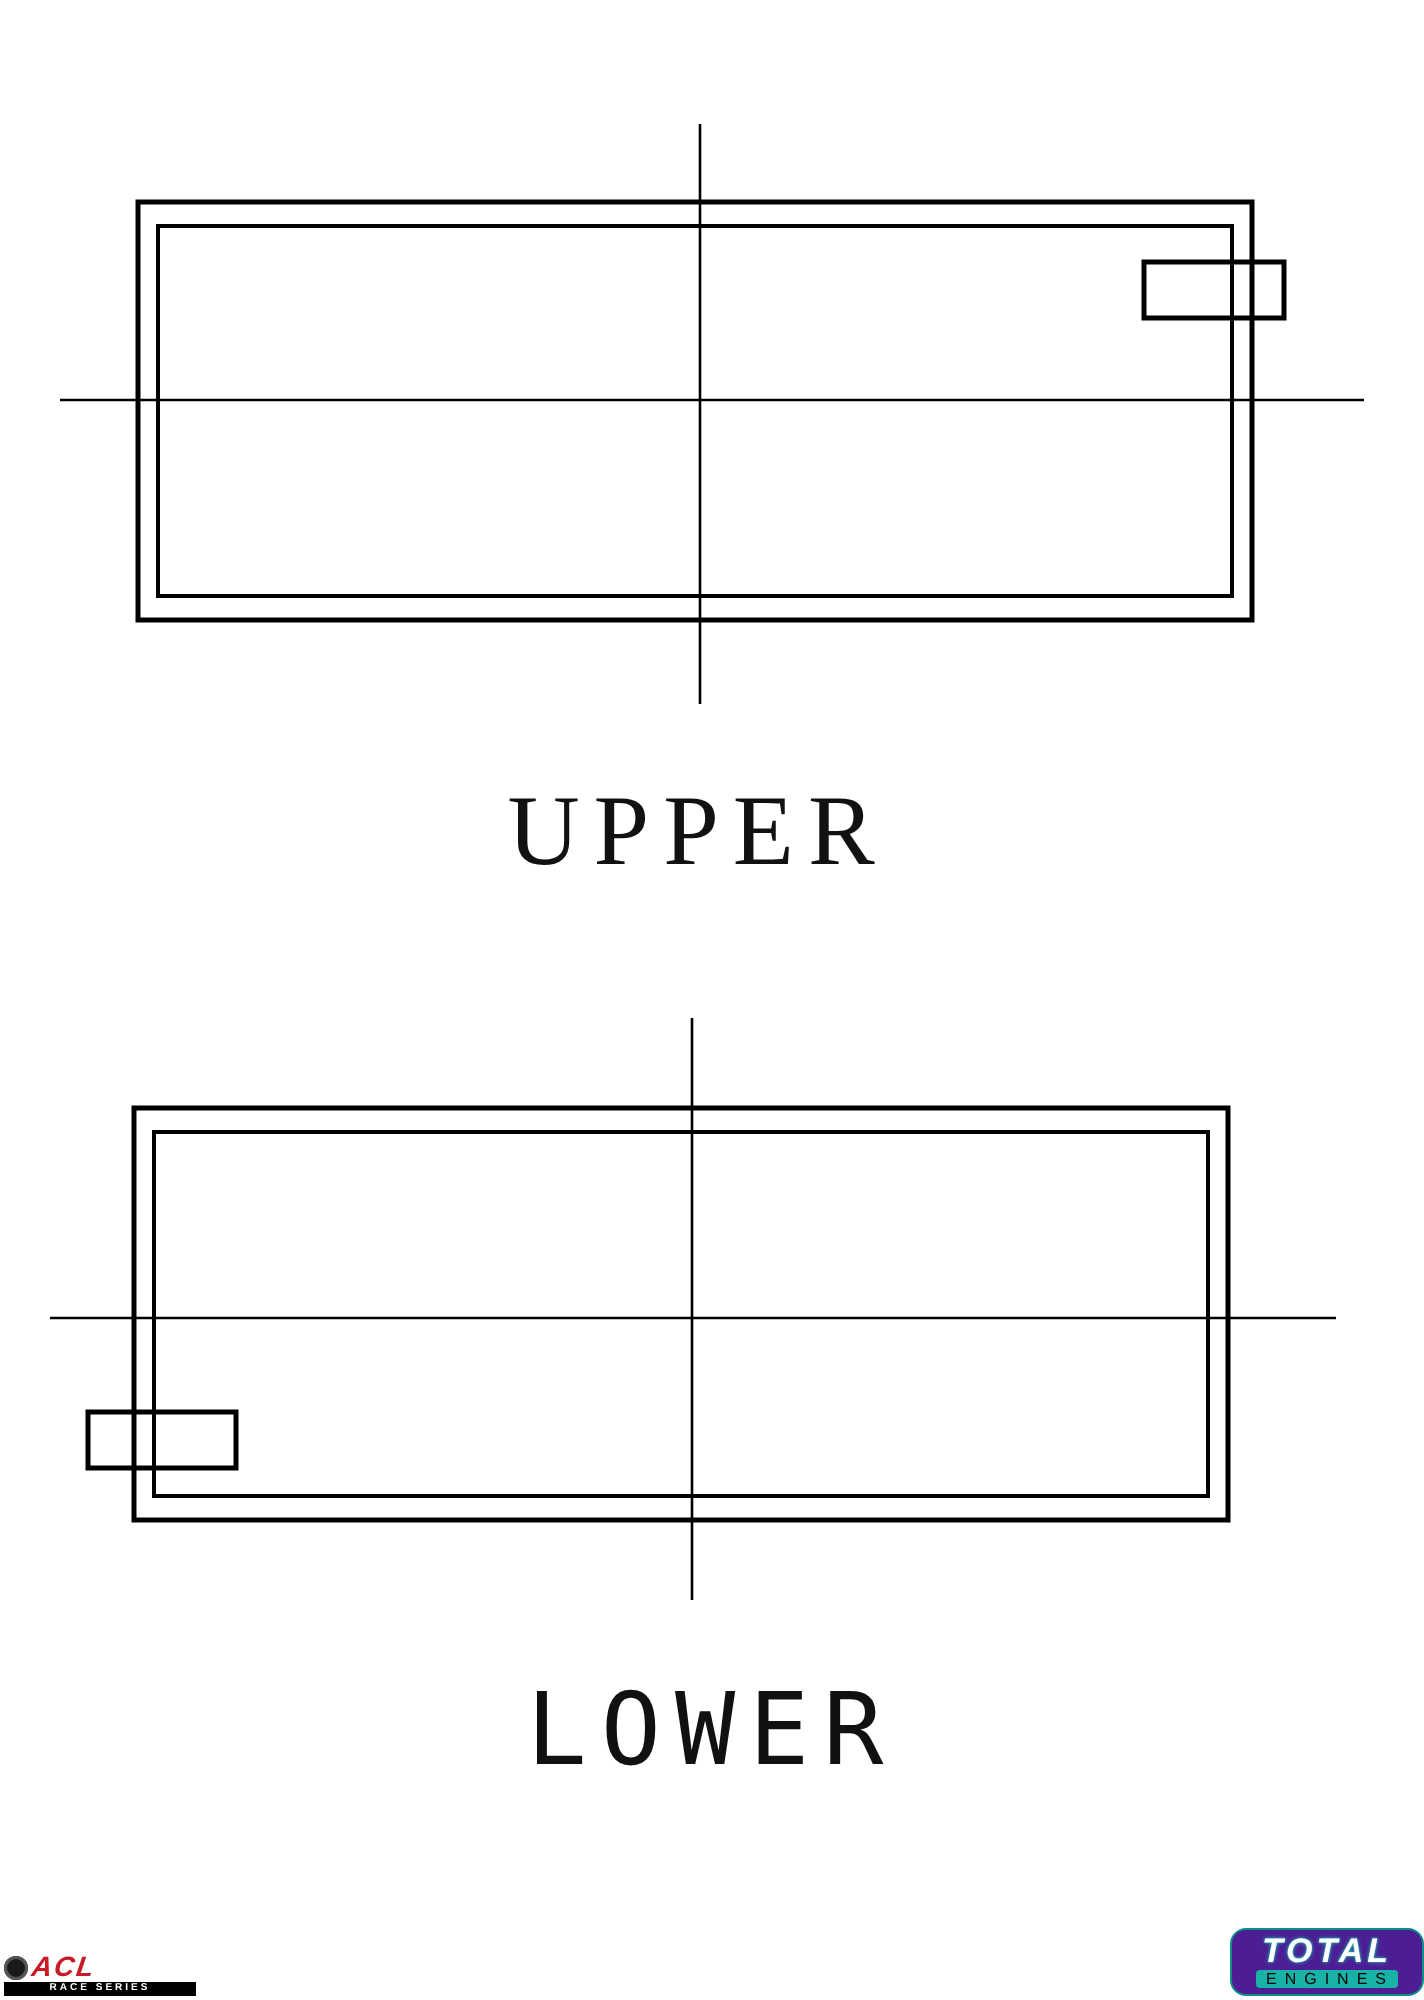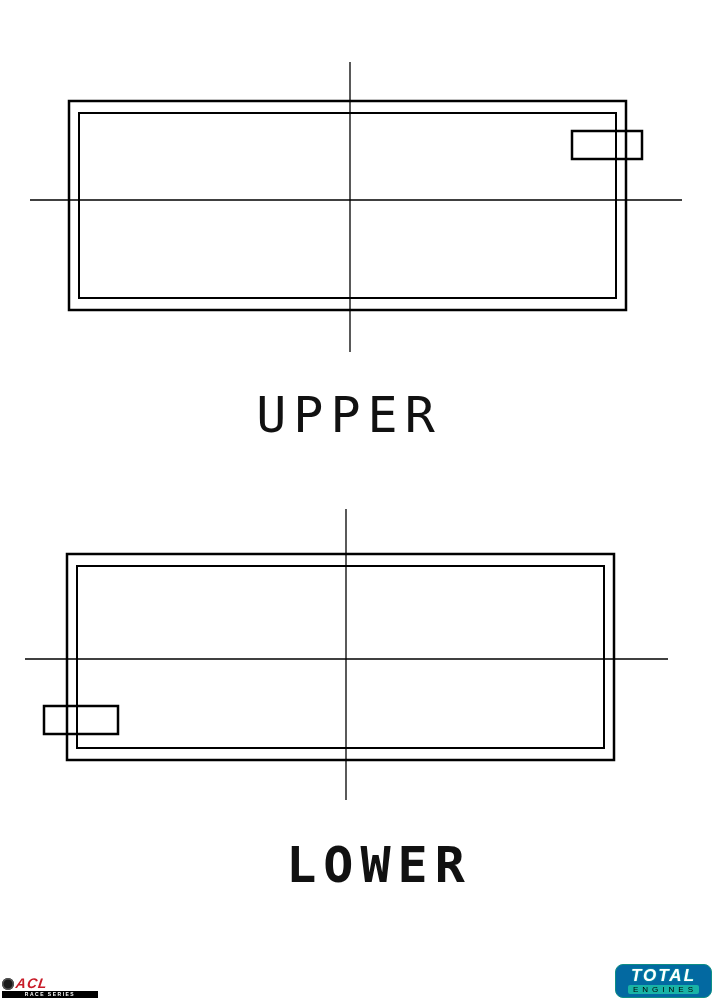--- a/index.html
+++ b/index.html
@@ -23,22 +23,22 @@
   .shell-label {
     position: absolute;
     transform: translateX(-50%);
     font-family: "DejaVu Sans Mono", "Liberation Mono", monospace;
     font-size: 50px;
     font-weight: 500;
     letter-spacing: 7px;
     color: #111111;
     white-space: nowrap;
   }
-  #upper-label { left: 349px; top: 386px; }
-  #lower-label { left: 379px; top: 836px; font-weight: bold; }
+  #upper-label { left: 349px; top: 386px; font-family: Liberation Serif, serif; }
+  #lower-label { left: 356px; top: 836px; }
 
   
   .acl-logo {
     position: absolute;
     left: 2px;
     bottom: 2px;
     width: 96px;
   }
   .acl-top {
     display: flex;
@@ -77,21 +77,21 @@
     letter-spacing: 1.5px;
     line-height: 5px;
     font-weight: bold;
   }
 
   
   .te-logo {
     position: absolute;
     right: 0px;
     bottom: 2px;
-    background: #0369a1;
+    background: #4c1d95;
     border: 1px solid #0e8f85;
     border-radius: 8px;
     padding: 2px 12px 3px 12px;
     text-align: center;
   }
   .te-total {
     color: #ffffff;
     font-weight: bold;
     font-style: italic;
     font-size: 17px;

